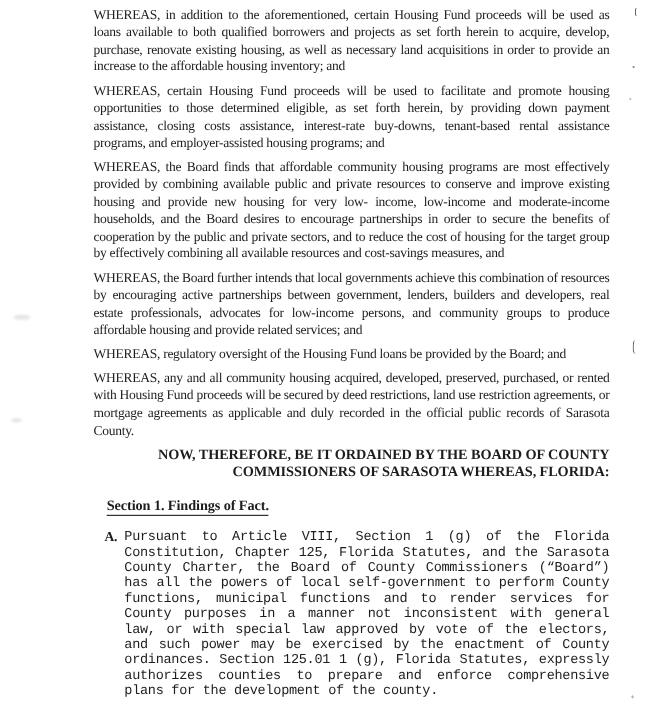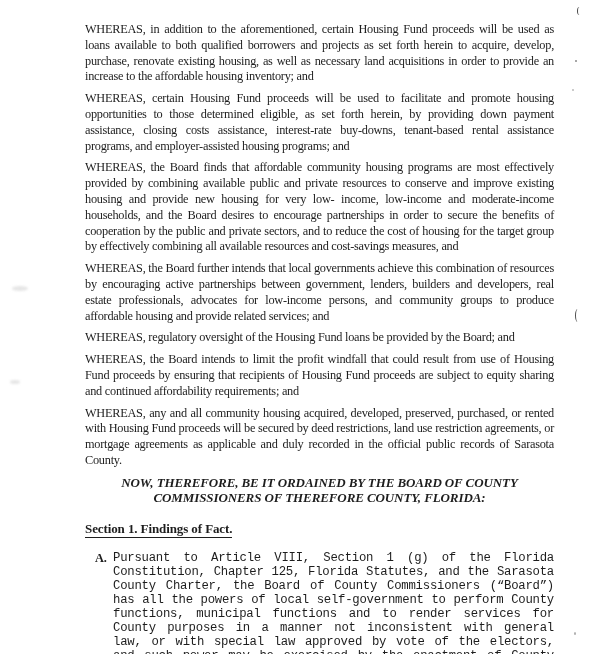--- a/index.html
+++ b/index.html
@@ -9,50 +9,50 @@
   }
   body {
     width: 600px;
     height: 654px;
     position: relative;
     overflow: hidden;
   }
   .doc {
     position: absolute;
     inset: 0;
-    padding: 22px 46px 0 85px;
+    padding: 6px 46px 0 85px;
     font-family: "Liberation Serif", "DejaVu Serif", serif;
     font-size: 12.3px;
     line-height: 15.8px;
     letter-spacing: -0.25px;
     color: #1d1d1d;
     text-align: justify;
   }
   .para {
     margin: 0 0 6px 0;
   }
   .heading {
     font-weight: bold;
     font-size: 13px;
     line-height: 15.6px;
-    text-align: center;
+    text-align: right;
     margin: 2px 0 0 0;
     letter-spacing: -0.1px;
-    font-style: italic;
   }
   .section-heading {
     font-weight: bold;
     font-size: 13px;
     text-align: left;
     margin: 15px 0 0 0;
     letter-spacing: -0.1px;
   }
   .section-underline {
     border-bottom: 1.6px solid #1d1d1d;
     padding-bottom: 1px;
+    margin-left: 12px;
   }
   .item {
     display: flex;
     margin: 14px 0 0 10px;
     line-height: 14px;
   }
   .item-label {
     font-weight: bold;
     flex: 0 0 18px;
   }
@@ -86,27 +86,26 @@
   <p class="para">WHEREAS, in addition to the aforementioned, certain Housing Fund proceeds will be used as loans available to both qualified borrowers and projects as set forth herein to acquire, develop, purchase, renovate existing housing, as well as necessary land acquisitions in order to provide an increase to the affordable housing inventory; and</p>
 
   <p class="para">WHEREAS, certain Housing Fund proceeds will be used to facilitate and promote housing opportunities to those determined eligible, as set forth herein, by providing down payment assistance, closing costs assistance, interest-rate buy-downs, tenant-based rental assistance programs, and employer-assisted housing programs; and</p>
 
   <p class="para">WHEREAS, the Board finds that affordable community housing programs are most effectively provided by combining available public and private resources to conserve and improve existing housing and provide new housing for very low- income, low-income and moderate-income households, and the Board desires to encourage partnerships in order to secure the benefits of cooperation by the public and private sectors, and to reduce the cost of housing for the target group by effectively combining all available resources and cost-savings measures, and</p>
 
   <p class="para">WHEREAS, the Board further intends that local governments achieve this combination of resources by encouraging active partnerships between government, lenders, builders and developers, real estate professionals, advocates for low-income persons, and community groups to produce affordable housing and provide related services; and</p>
 
   <p class="para">WHEREAS, regulatory oversight of the Housing Fund loans be provided by the Board; and</p>
 
-  <p class="para">WHEREAS, the Board intends to limit the profit windfall that could result from use of Housing Fund proceeds by ensuring that recipients of Housing Fund proceeds are subject to equity sharing and continued affordability requirements; and</p>
 
   <p class="para">WHEREAS, any and all community housing acquired, developed, preserved, purchased, or rented with Housing Fund proceeds will be secured by deed restrictions, land use restriction agreements, or mortgage agreements as applicable and duly recorded in the official public records of Sarasota County.</p>
 
   <div class="heading">
     <div>NOW, THEREFORE, BE IT ORDAINED BY THE BOARD OF COUNTY</div>
-    <div>COMMISSIONERS OF THEREFORE COUNTY, FLORIDA:</div>
+    <div>COMMISSIONERS OF SARASOTA WHEREAS, FLORIDA:</div>
   </div>
 
   <div class="section-heading">
     <span class="section-underline">Section 1. Findings of Fact.</span>
   </div>
 
   <div class="item">
     <span class="item-label">A.</span>
     <span class="item-text">Pursuant to Article VIII, Section 1 (g) of the Florida Constitution, Chapter 125, Florida Statutes, and the Sarasota County Charter, the Board of County Commissioners (“Board”) has all the powers of local self-government to perform County functions, municipal functions and to render services for County purposes in a manner not inconsistent with general law, or with special law approved by vote of the electors, and such power may be exercised by the enactment of County ordinances. Section 125.01 1 (g), Florida Statutes, expressly authorizes counties to prepare and enforce comprehensive plans for the development of the county.</span>
   </div>

